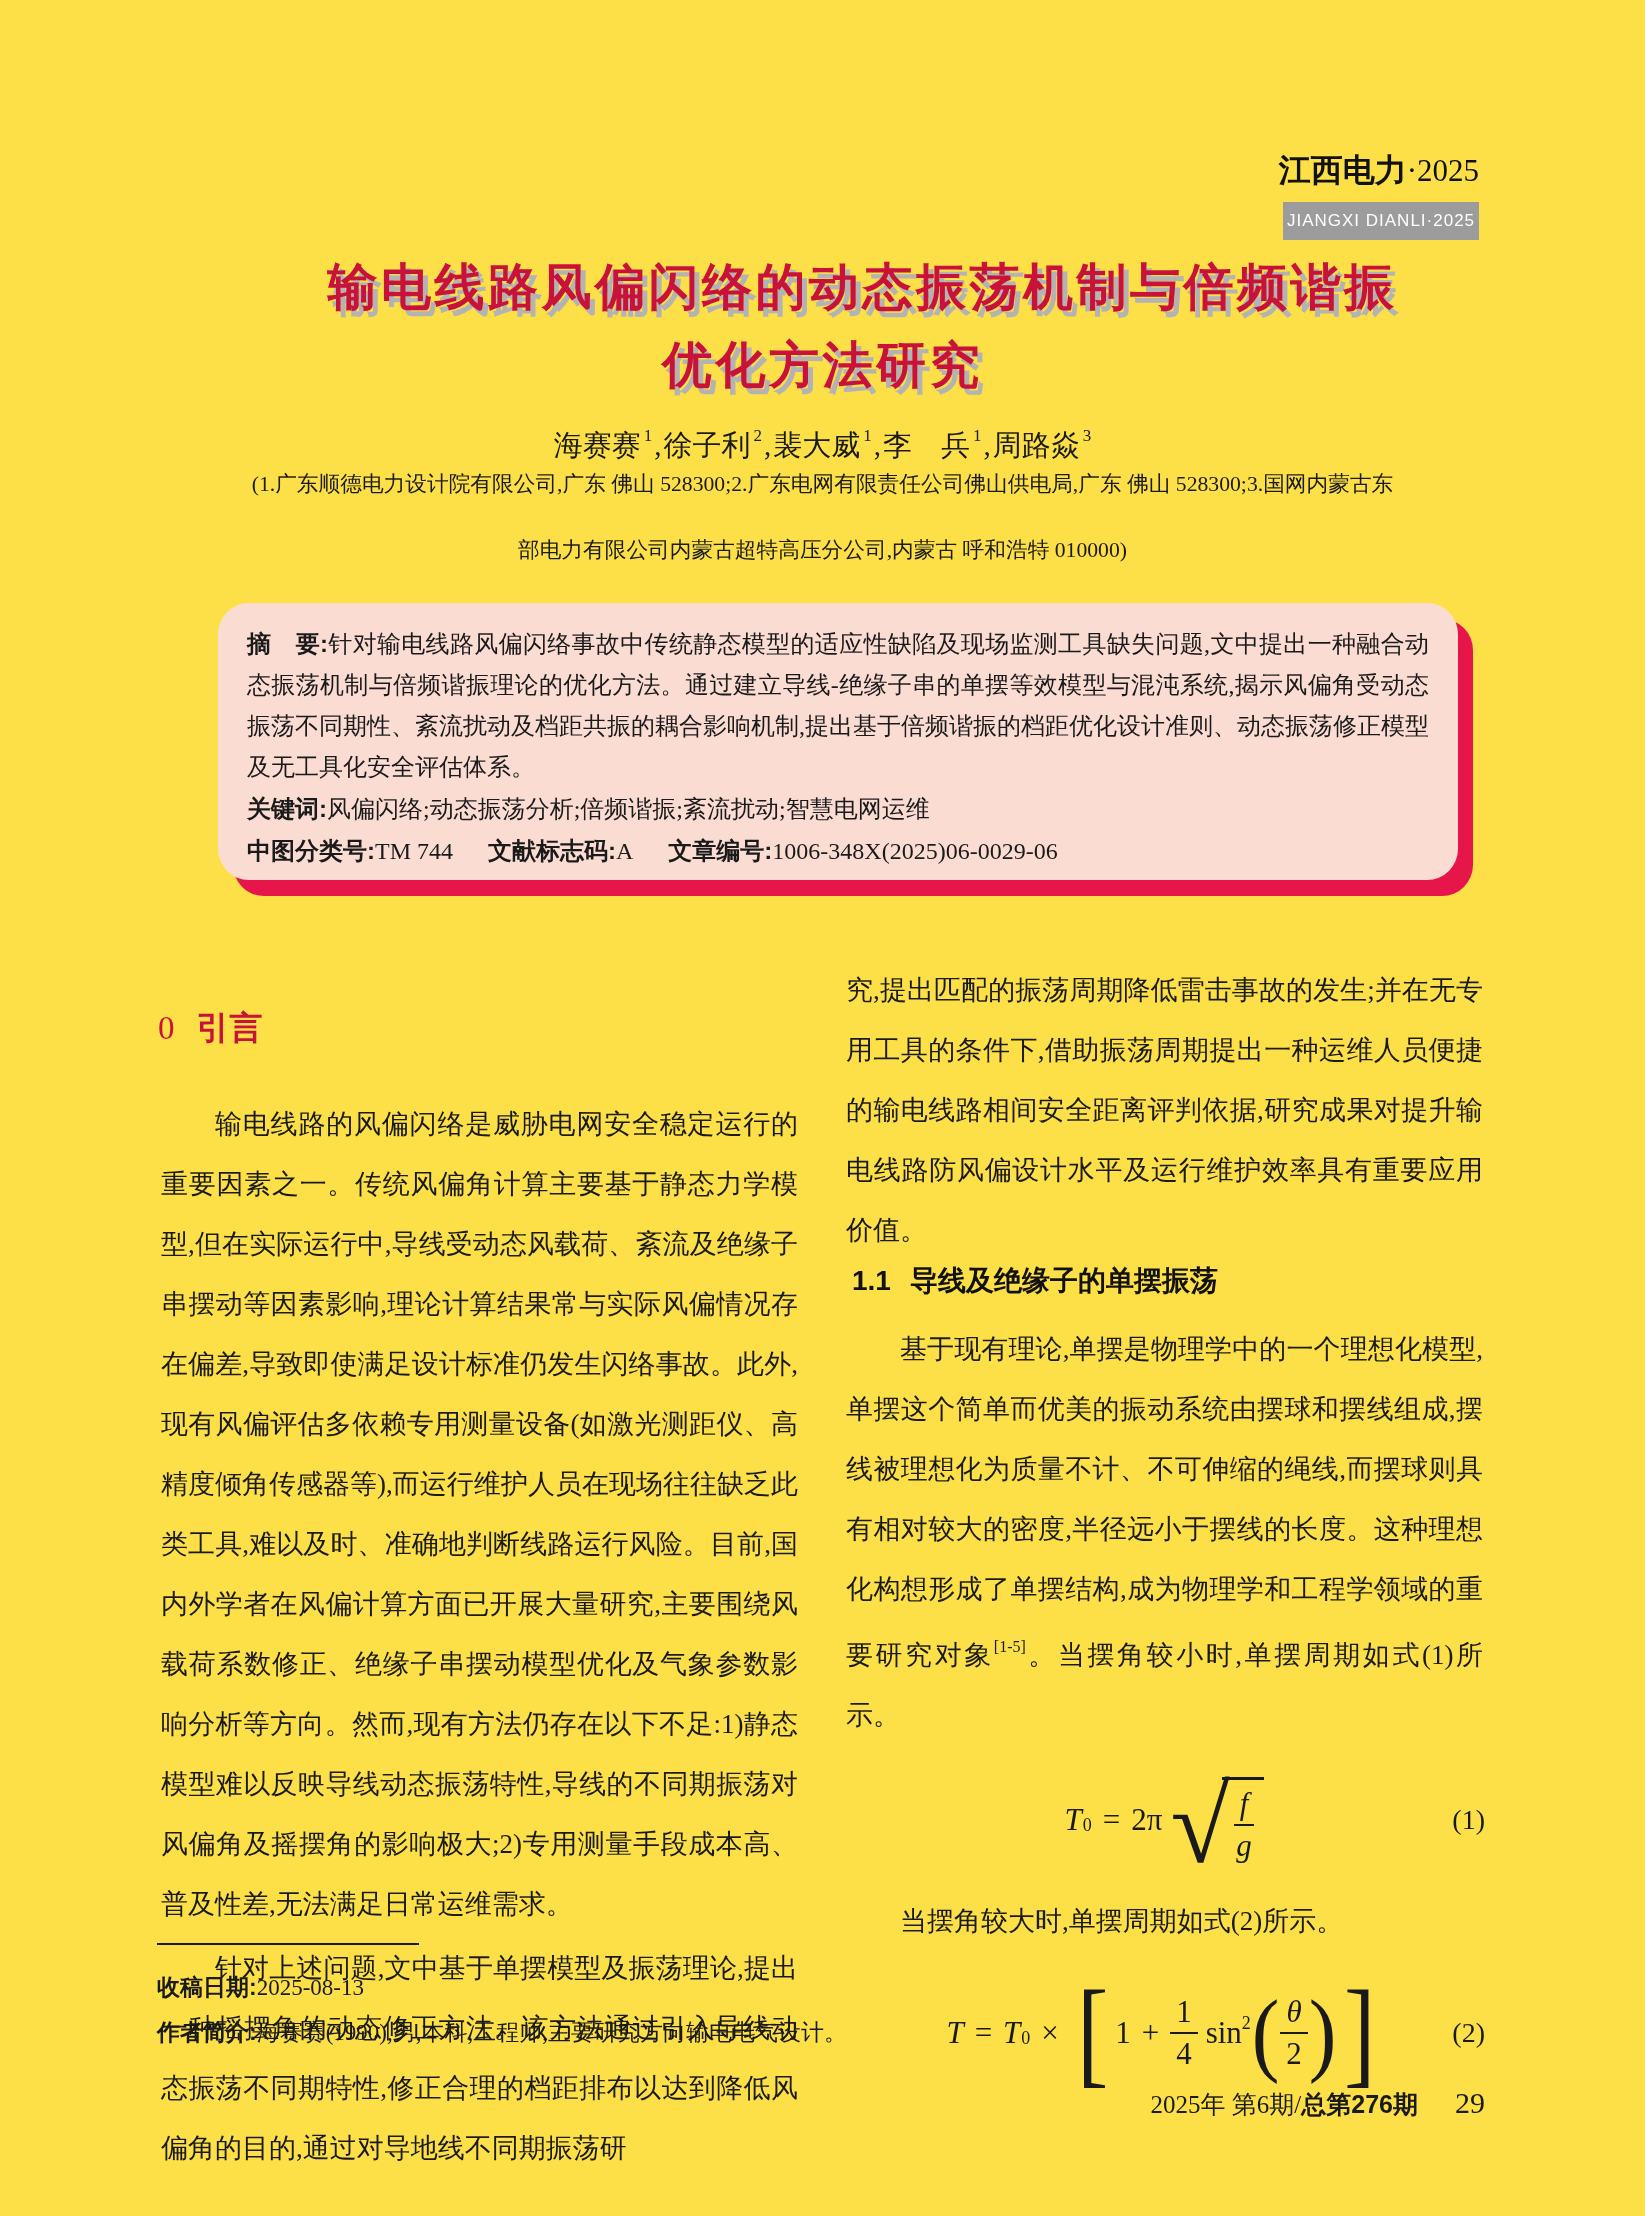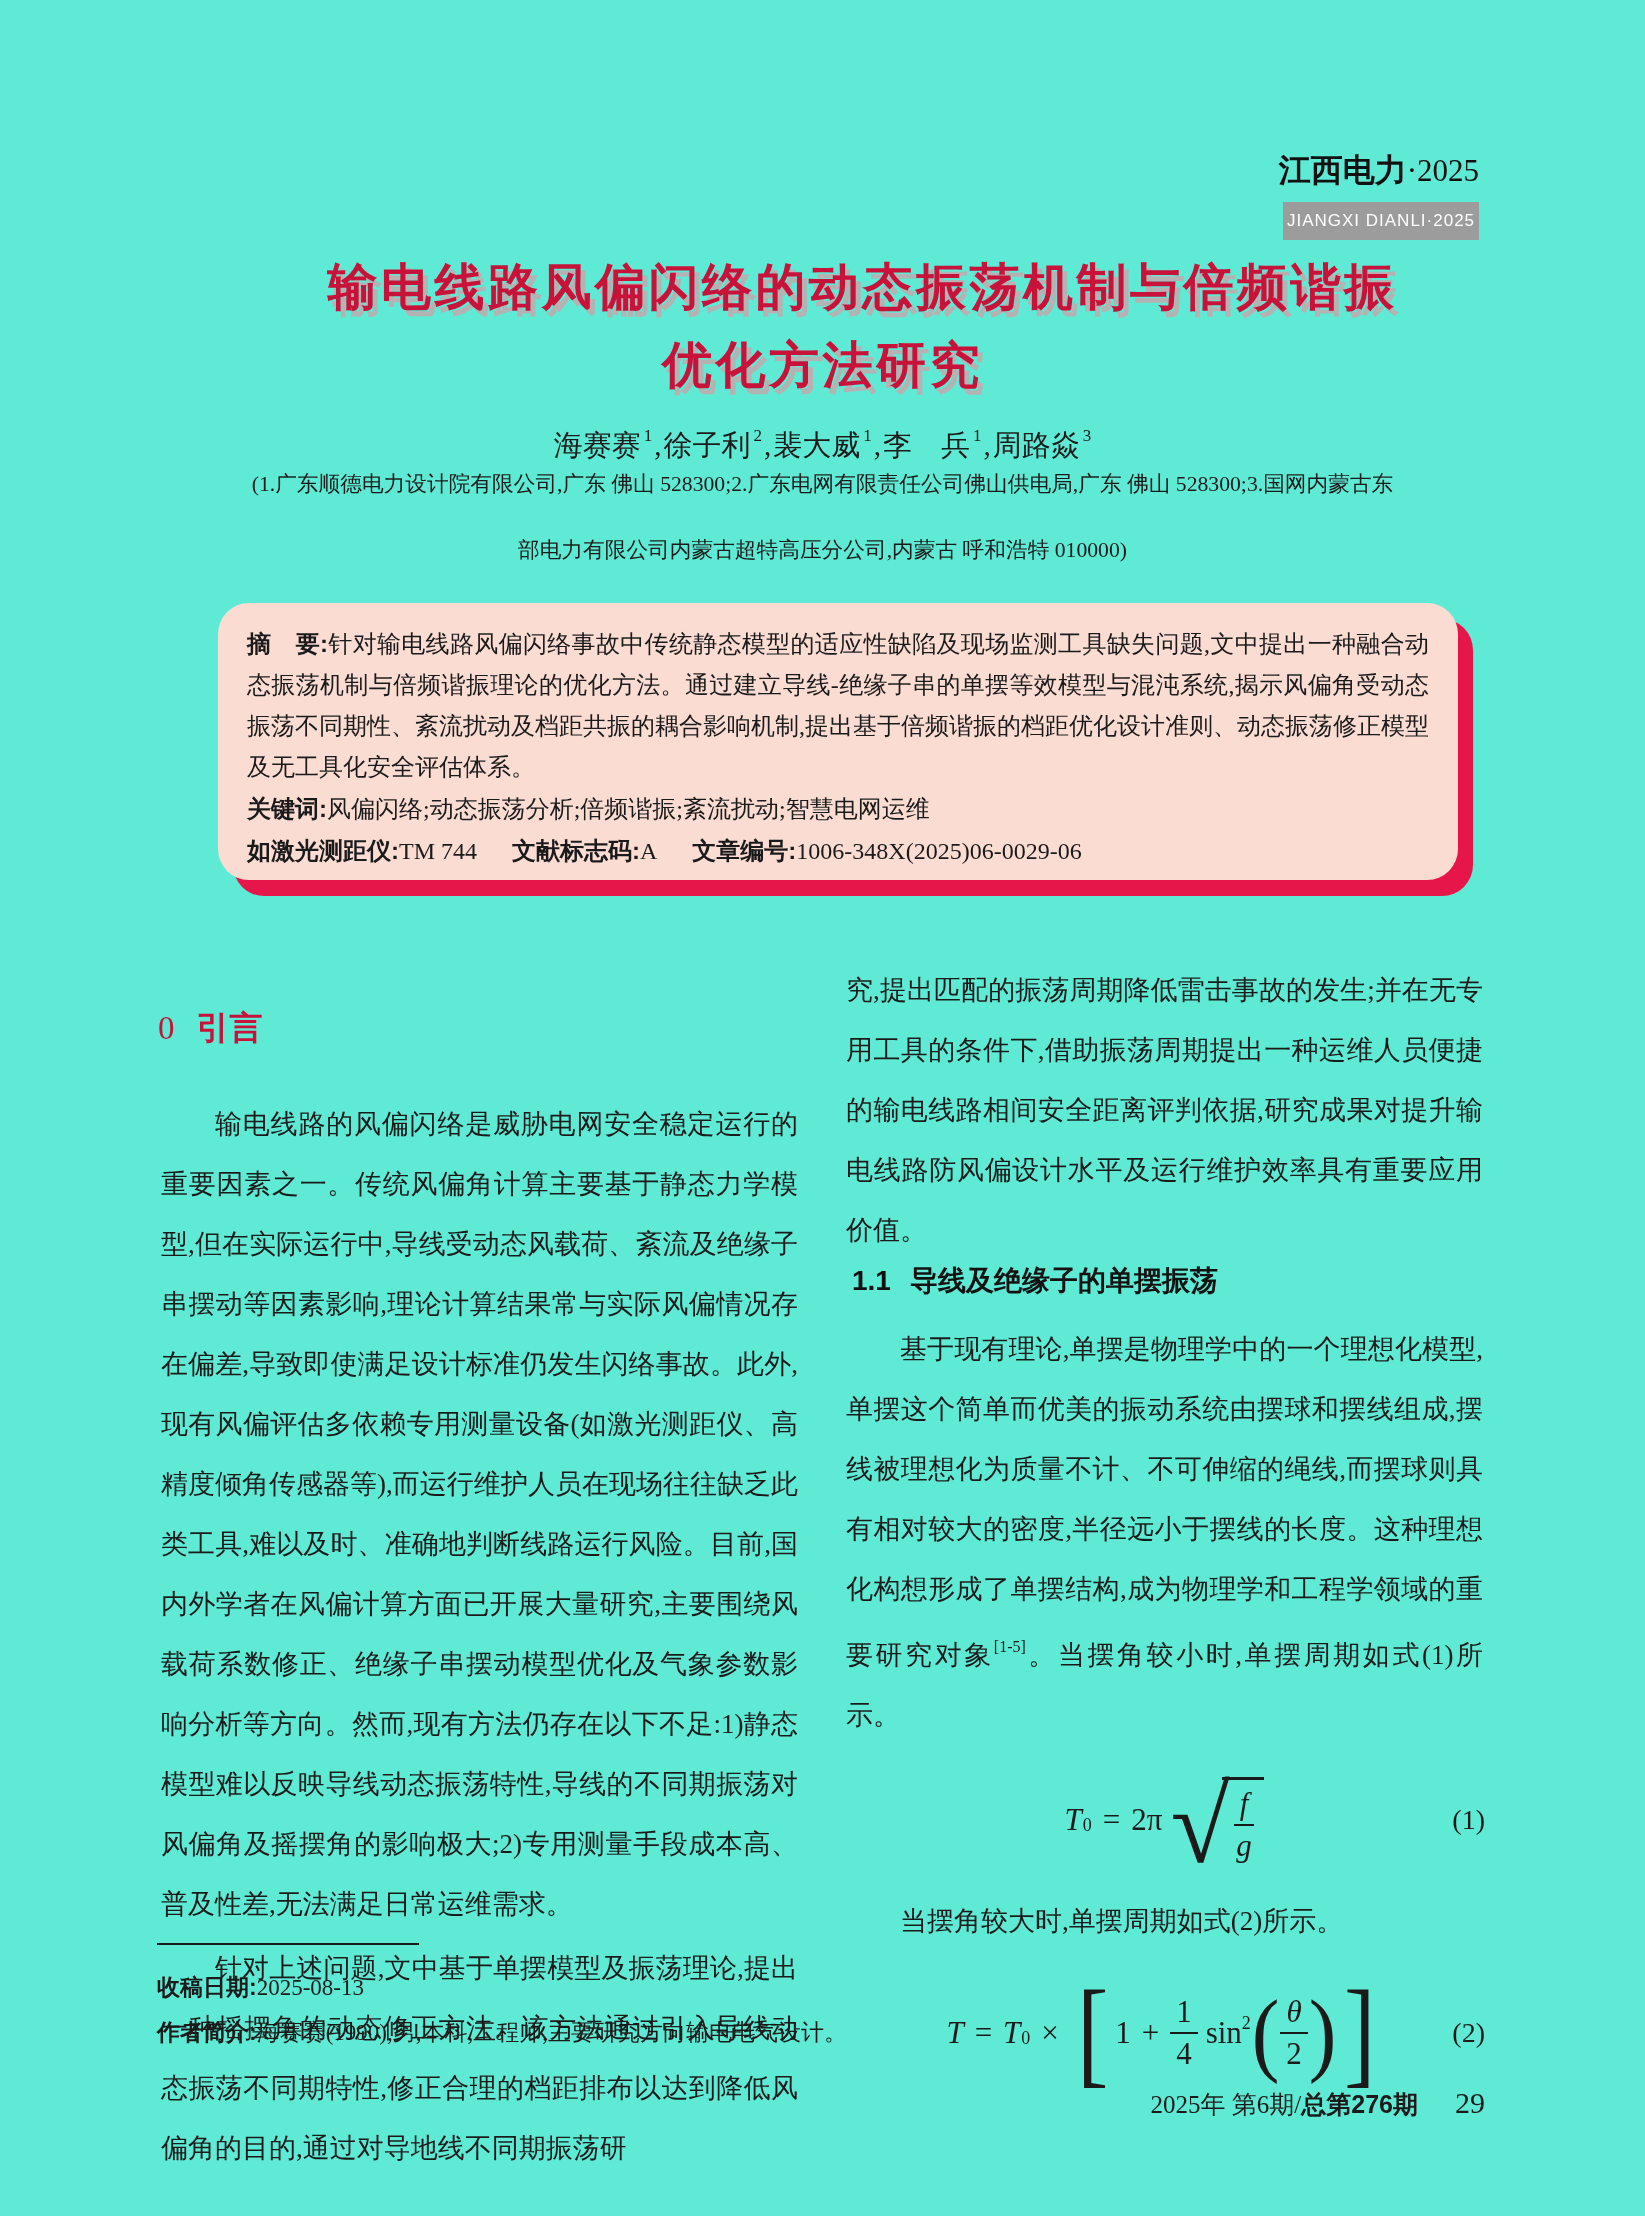--- a/index.html
+++ b/index.html
@@ -6,21 +6,21 @@
     --title-red:#c8123a;
     --heading-red:#c8123a;
     --box-pink:#fbdcd3;
     --box-shadow-red:#e6164b;
     --bar-gray:#9c9c9c;
     --title-shadow:#b3b3b3;
     --ink:#1a1a1a;
   }
   html,body{margin:0;padding:0;background:#e8e8e8;}
   .page{
-    position:relative;width:1645px;height:2216px;background:#5eead4;
+    position:relative;width:1645px;height:2216px;background:#fde047;
     font-family:"Liberation Serif", serif;color:var(--ink);overflow:hidden;
   }
   
   .journal-cn{
     position:absolute;top:149px;right:166px;white-space:nowrap;
     font-family:"Liberation Sans", sans-serif;font-weight:bold;font-size:32px;color:#111;
   }
   .journal-cn .yr{font-family:"Liberation Serif", serif;font-weight:normal;font-size:31px;}
   .journal-en-bar{
     position:absolute;top:202px;right:166px;width:196px;height:38px;
@@ -128,21 +128,21 @@
   <div class="authors">
     <span><span>海赛赛</span><sup>1</sup></span><span class="sep">,</span><span><span>徐子利</span><sup>2</sup></span><span class="sep">,</span><span><span>裴大威</span><sup>1</sup></span><span class="sep">,</span><span><span>李　兵</span><sup>1</sup></span><span class="sep">,</span><span><span>周路焱</span><sup>3</sup></span>
   </div>
 
   <div class="affil a1">(1.广东顺德电力设计院有限公司,广东 佛山 528300;2.广东电网有限责任公司佛山供电局,广东 佛山 528300;3.国网内蒙古东</div>
   <div class="affil a2">部电力有限公司内蒙古超特高压分公司,内蒙古 呼和浩特 010000)</div>
 
   <div class="abstract-box">
     <p class="abs"><b>摘　要:</b><span>针对输电线路风偏闪络事故中传统静态模型的适应性缺陷及现场监测工具缺失问题,文中提出一种融合动态振荡机制与倍频谐振理论的优化方法。通过建立导线-绝缘子串的单摆等效模型与混沌系统,揭示风偏角受动态振荡不同期性、紊流扰动及档距共振的耦合影响机制,提出基于倍频谐振的档距优化设计准则、动态振荡修正模型及无工具化安全评估体系。</span></p>
     <p class="kw"><b>关键词:</b><span>风偏闪络;动态振荡分析;倍频谐振;紊流扰动;智慧电网运维</span></p>
-    <p class="clc"><b>如激光测距仪:</b><span>TM 744</span><b class="gap">文献标志码:</b><span>A</span><b class="gap">文章编号:</b><span>1006-348X(2025)06-0029-06</span></p>
+    <p class="clc"><b>中图分类号:</b><span>TM 744</span><b class="gap">文献标志码:</b><span>A</span><b class="gap">文章编号:</b><span>1006-348X(2025)06-0029-06</span></p>
   </div>
 
   <div class="col col-left">
     <h2 class="sec"><span class="sec-num">0</span><span class="sec-title">引言</span></h2>
     <p class="body indent">输电线路的风偏闪络是威胁电网安全稳定运行的重要因素之一。传统风偏角计算主要基于静态力学模型,但在实际运行中,导线受动态风载荷、紊流及绝缘子串摆动等因素影响,理论计算结果常与实际风偏情况存在偏差,导致即使满足设计标准仍发生闪络事故。此外,现有风偏评估多依赖专用测量设备(如激光测距仪、高精度倾角传感器等),而运行维护人员在现场往往缺乏此类工具,难以及时、准确地判断线路运行风险。目前,国内外学者在风偏计算方面已开展大量研究,主要围绕风载荷系数修正、绝缘子串摆动模型优化及气象参数影响分析等方向。然而,现有方法仍存在以下不足:1)静态模型难以反映导线动态振荡特性,导线的不同期振荡对风偏角及摇摆角的影响极大;2)专用测量手段成本高、普及性差,无法满足日常运维需求。</p>
     <p class="body indent">针对上述问题,文中基于单摆模型及振荡理论,提出一种摇摆角的动态修正方法。该方法通过引入导线动态振荡不同期特性,修正合理的档距排布以达到降低风偏角的目的,通过对导地线不同期振荡研</p>
   </div>
 
   <div class="footnote">
     <div class="fn-rule"></div>

